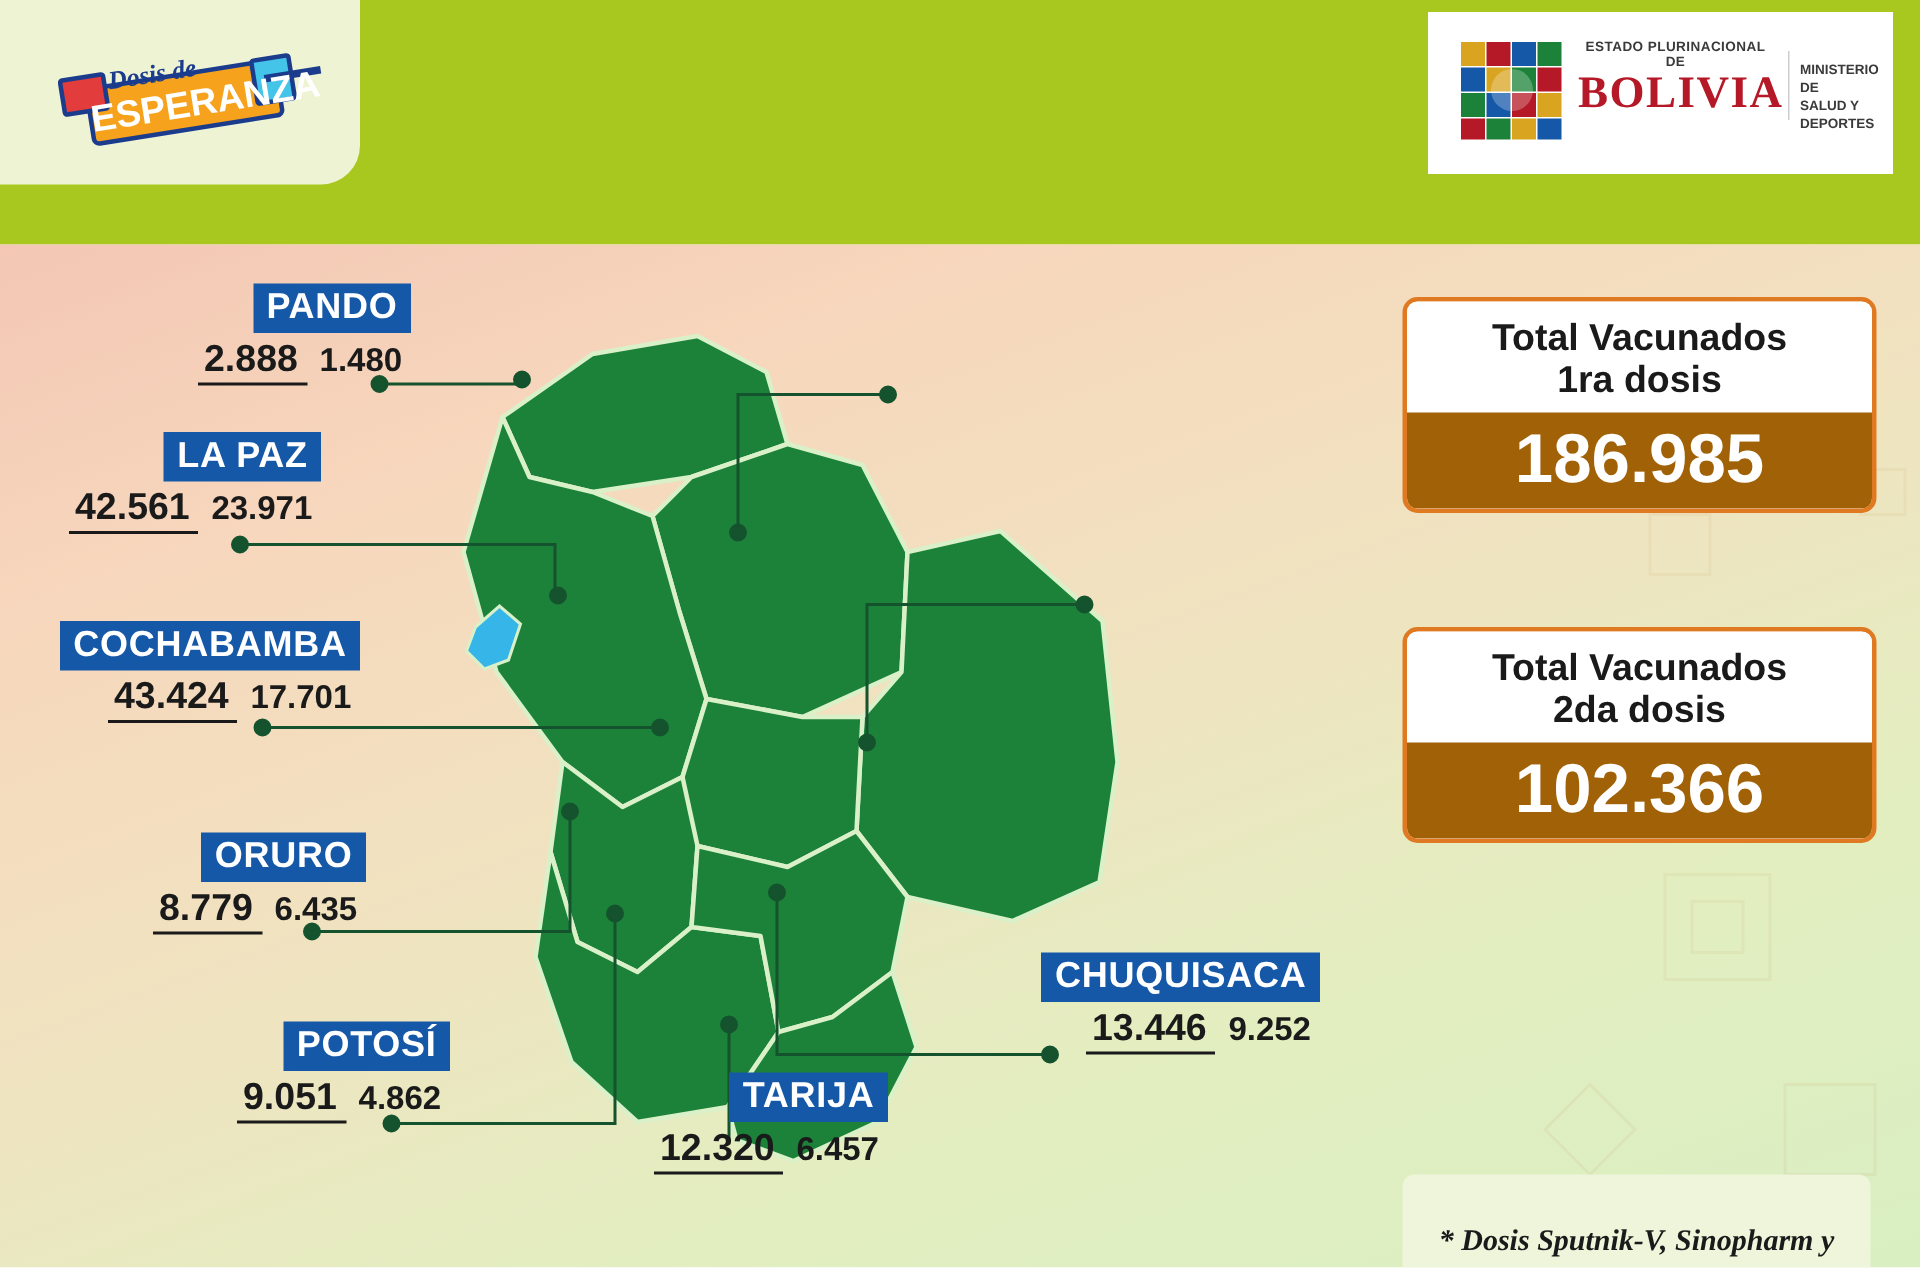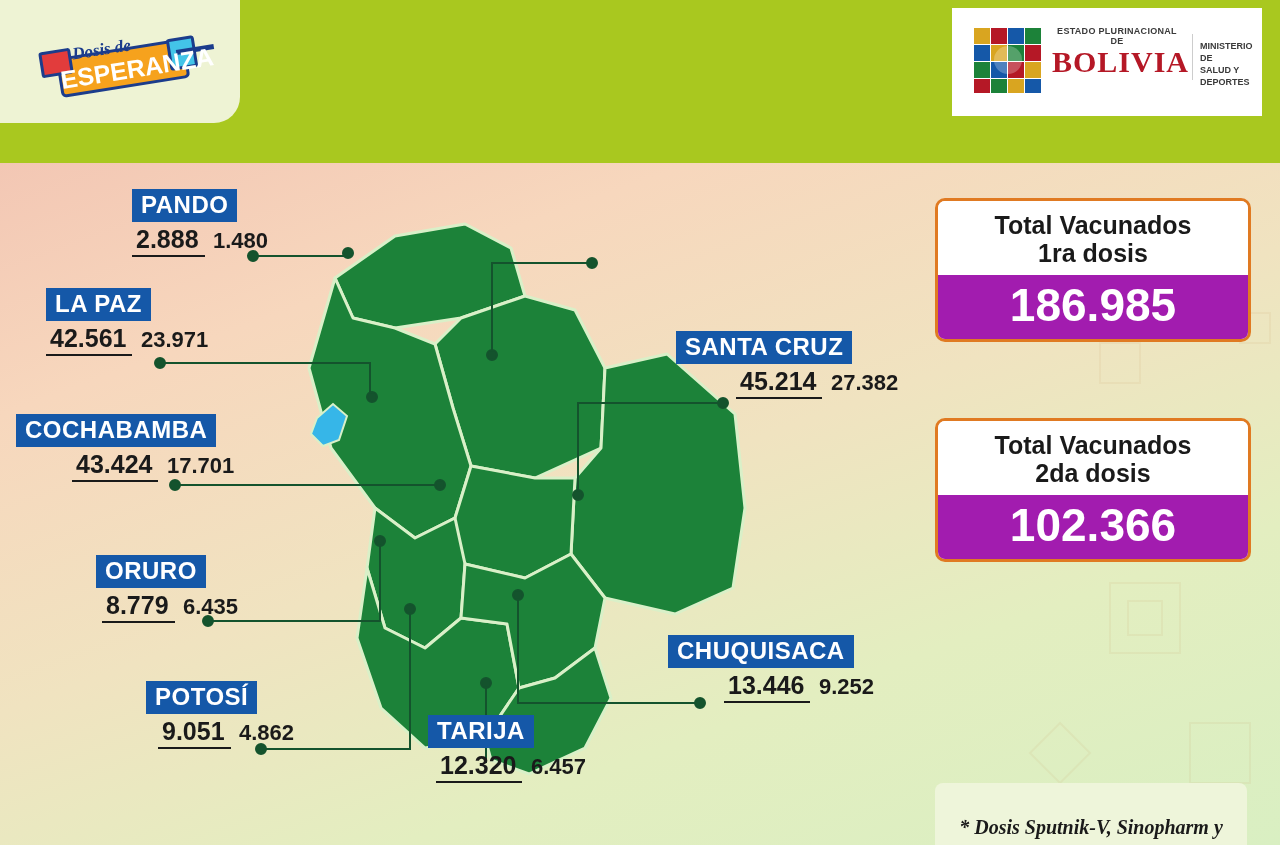--- a/index.html
+++ b/index.html
@@ -110,21 +110,21 @@
   .pattern{
     position:absolute;right:0;top:0;width:420px;height:682px;opacity:0.18;
   }
 
   
   .map{
     position:absolute;left:275px;top:15px;width:520px;height:650px;
   }
 
   
-  .lbl{position:absolute;}
+  .lbl{position:absolute;text-align:right;}
   .lbl .name{
     display:inline-block;
     background:#1558a8;color:#ffffff;font-weight:bold;font-size:24px;
     padding:2px 9px 3px 9px;letter-spacing:0.5px;white-space:nowrap;
   }
   .lbl .n1{
     font-weight:bold;font-size:25px;color:#1a1a1a;
     border-bottom:2px solid #1a1a1a;display:inline-block;
     padding:1px 6px 1px 4px;
   }
@@ -140,21 +140,21 @@
   
   .card{
     position:absolute;width:310px;border:3px solid #e07a22;border-radius:10px;
     overflow:hidden;background:#ffffff;
   }
   .card .top{
     background:#ffffff;text-align:center;padding:10px 4px 8px 4px;
     font-weight:bold;font-size:25px;color:#1a1a1a;line-height:28px;
   }
   .card .bot{
-    background:#a21caf;text-align:center;padding:4px 4px 8px 4px;
+    background:#a16207;text-align:center;padding:4px 4px 8px 4px;
     font-weight:bold;font-size:46px;color:#ffffff;line-height:52px;
   }
   .note{
     position:absolute;left:935px;top:620px;width:312px;height:165px;
     background:#eef5da;border-radius:8px;
     display:flex;align-items:center;justify-content:center;
   }
   .note p{
     margin:0;text-align:center;
     font-family:"Liberation Serif", serif;
@@ -307,27 +307,20 @@
 
 
     <div class="lbl" style="left:46px;top:125px;">
       <div class="name">LA PAZ</div>
       <div class="nums">
         <div class="n1">42.561</div>
         <div class="n2">23.971</div>
       </div>
     </div>
 
-    <div class="lbl" style="left:676px;top:168px;">
-      <div class="name">SANTA CRUZ</div>
-      <div class="nums" style="margin-left:60px;">
-        <div class="n1">45.214</div>
-        <div class="n2">27.382</div>
-      </div>
-    </div>
 
     <div class="lbl" style="left:16px;top:251px;">
       <div class="name">COCHABAMBA</div>
       <div class="nums" style="margin-left:56px;">
         <div class="n1">43.424</div>
         <div class="n2">17.701</div>
       </div>
     </div>
 
     <div class="lbl" style="left:96px;top:392px;">

